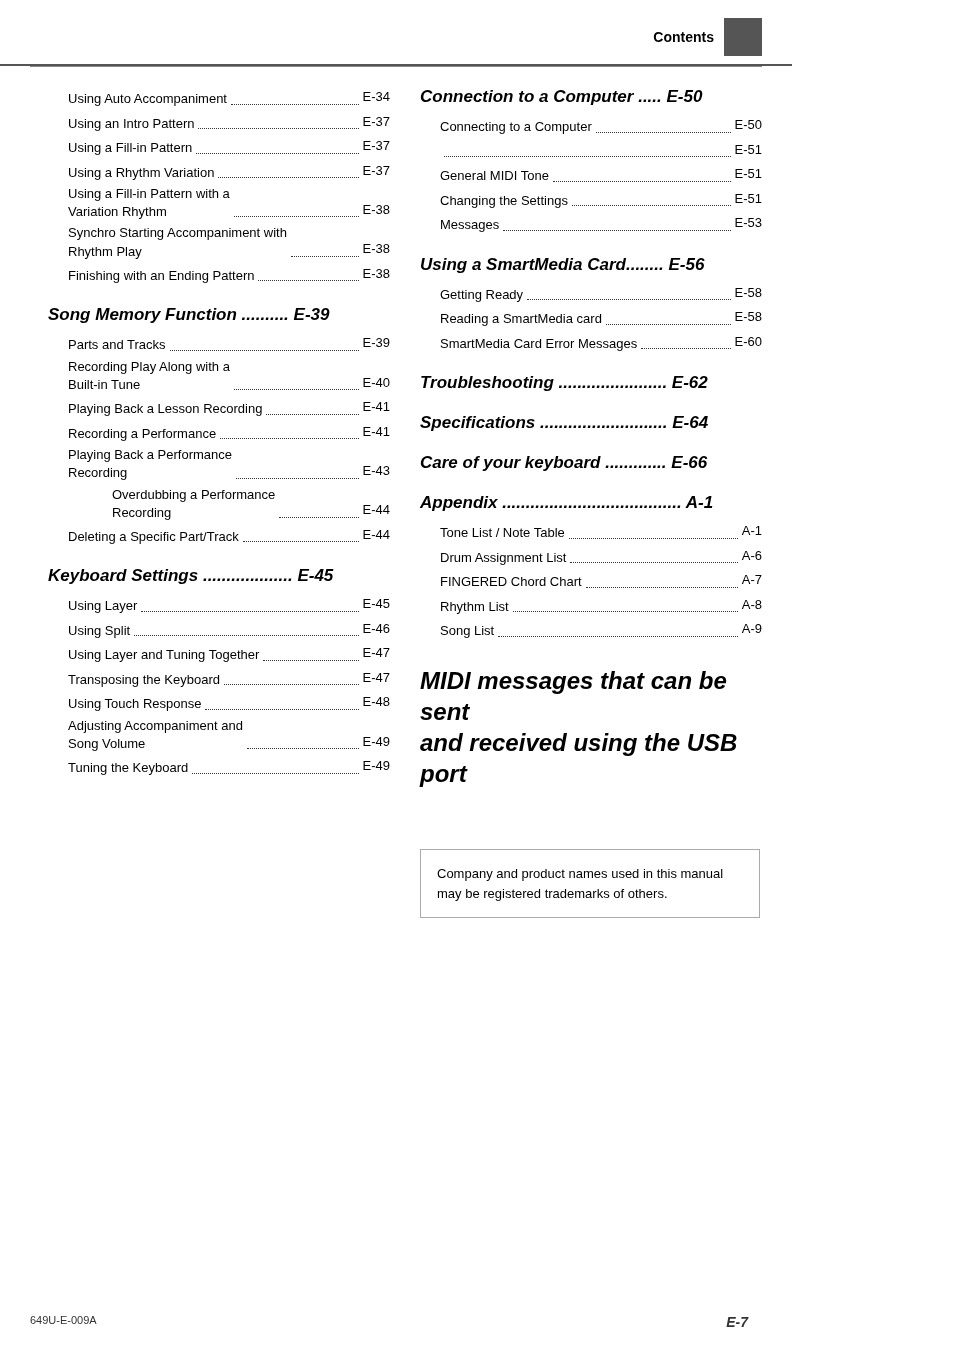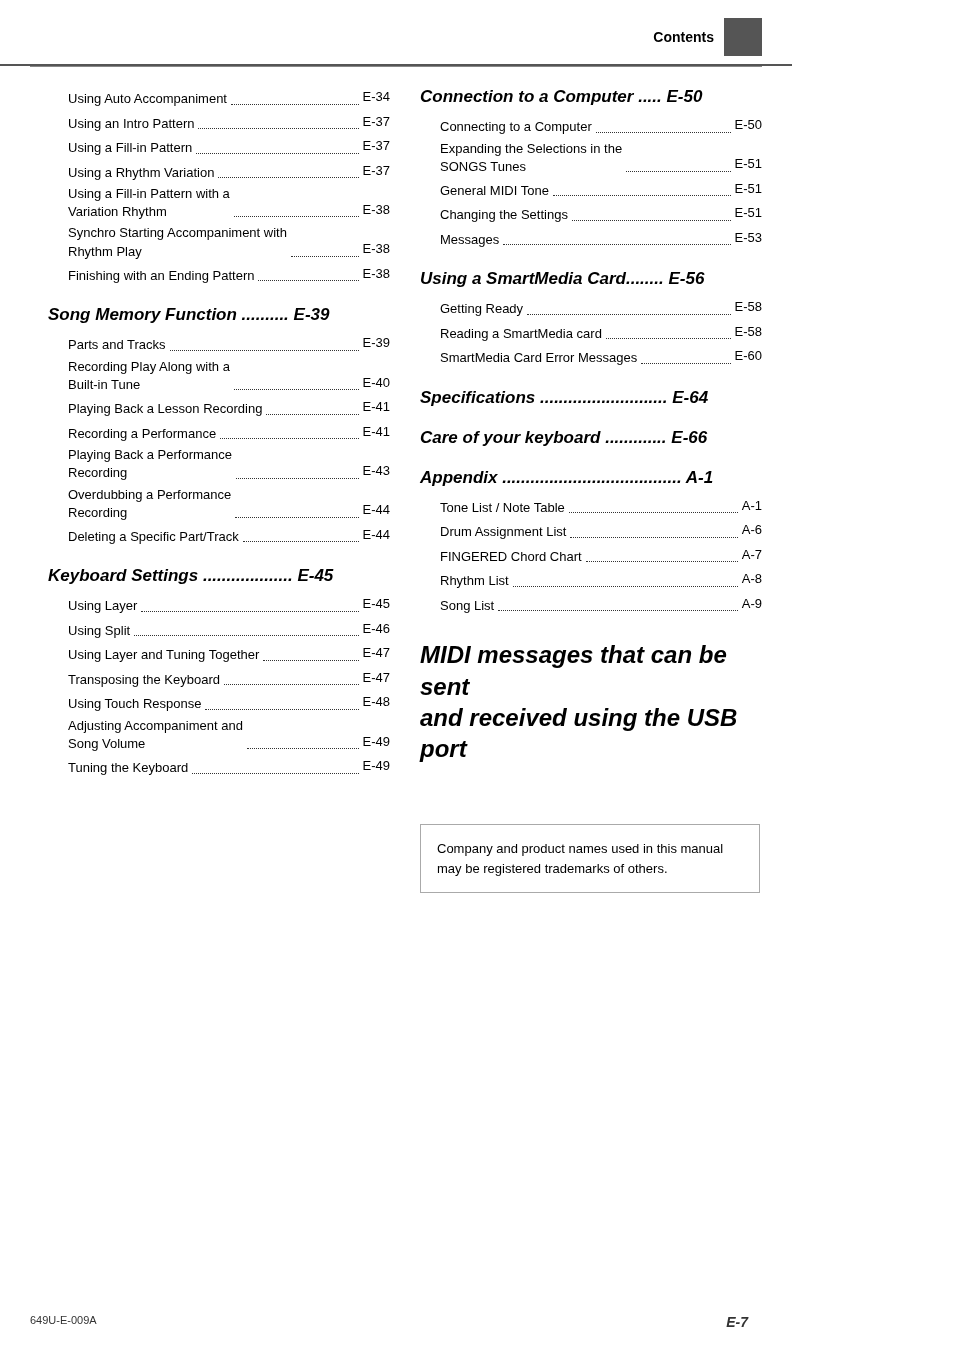--- a/index.html
+++ b/index.html
@@ -223,21 +223,21 @@
           <span class="toc-label">Recording a Performance</span>
           <span class="toc-dots"></span>
           <span class="toc-page">E-41</span>
         </div>
         <div class="toc-entry indent-1" style="align-items:flex-start; margin-bottom:3px;">
           <span class="toc-label" style="max-width:220px; line-height:1.4;">Playing Back a Performance<br>Recording</span>
           <span class="toc-dots" style="margin-top:auto; margin-bottom:4px;"></span>
           <span class="toc-page" style="margin-top:auto; padding-bottom:2px;">E-43</span>
         </div>
         <div class="toc-entry indent-1" style="align-items:flex-start; margin-bottom:3px;">
-          <span class="toc-label" style="max-width:220px; line-height:1.4;">Overdubbing a Performance<br>Recording</span>
+          <span class="toc-label" style="max-width:220px; line-height:1.4;margin-left:44px;">Overdubbing a Performance<br>Recording</span>
           <span class="toc-dots" style="margin-top:auto; margin-bottom:4px;"></span>
           <span class="toc-page" style="margin-top:auto; padding-bottom:2px;">E-44</span>
         </div>
         <div class="toc-entry indent-1">
           <span class="toc-label">Deleting a Specific Part/Track</span>
           <span class="toc-dots"></span>
           <span class="toc-page">E-44</span>
         </div>
       </div>
 
@@ -285,21 +285,20 @@
     <div class="col-right">
 
       <div class="section-heading-right">Connection to a Computer ..... E-50</div>
       <div>
         <div class="toc-entry indent-1">
           <span class="toc-label">Connecting to a Computer</span>
           <span class="toc-dots"></span>
           <span class="toc-page">E-50</span>
         </div>
         <div class="toc-entry indent-1" style="align-items:flex-start; margin-bottom:3px;">
-          <span class="toc-label" style="max-width:220px; line-height:1.4;">Expanding the Selections in the<br>SONGS Tunes</span>
           <span class="toc-dots" style="margin-top:auto; margin-bottom:4px;"></span>
           <span class="toc-page" style="margin-top:auto; padding-bottom:2px;">E-51</span>
         </div>
         <div class="toc-entry indent-1">
           <span class="toc-label">General MIDI Tone</span>
           <span class="toc-dots"></span>
           <span class="toc-page">E-51</span>
         </div>
         <div class="toc-entry indent-1">
           <span class="toc-label">Changing the Settings</span>
@@ -325,20 +324,21 @@
           <span class="toc-dots"></span>
           <span class="toc-page">E-58</span>
         </div>
         <div class="toc-entry indent-1">
           <span class="toc-label">SmartMedia Card Error Messages</span>
           <span class="toc-dots"></span>
           <span class="toc-page">E-60</span>
         </div>
       </div>
 
+      <div class="section-heading">Troubleshooting ....................... E-62</div>
 
       <div class="section-heading">Specifications ........................... E-64</div>
 
       <div class="section-heading">Care of your keyboard ............. E-66</div>
 
       <div class="section-heading">Appendix ...................................... A-1</div>
       <div>
         <div class="toc-entry indent-1">
           <span class="toc-label">Tone List / Note Table</span>
           <span class="toc-dots"></span>

